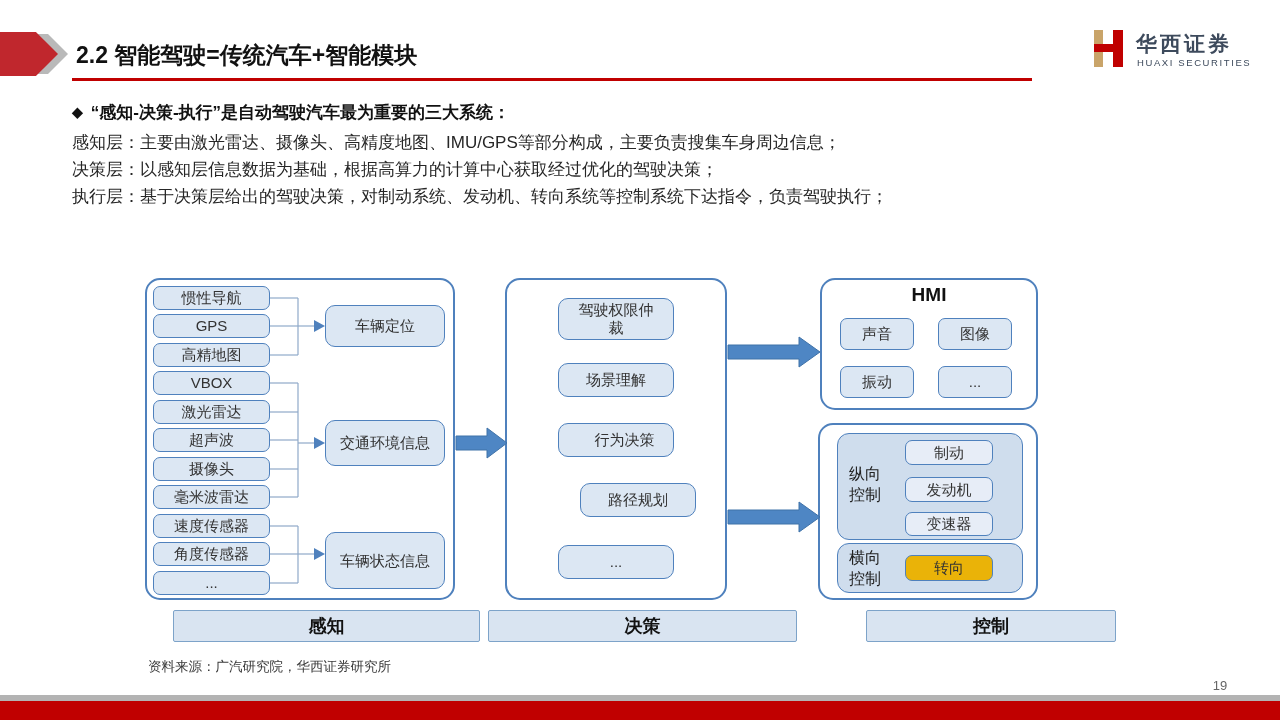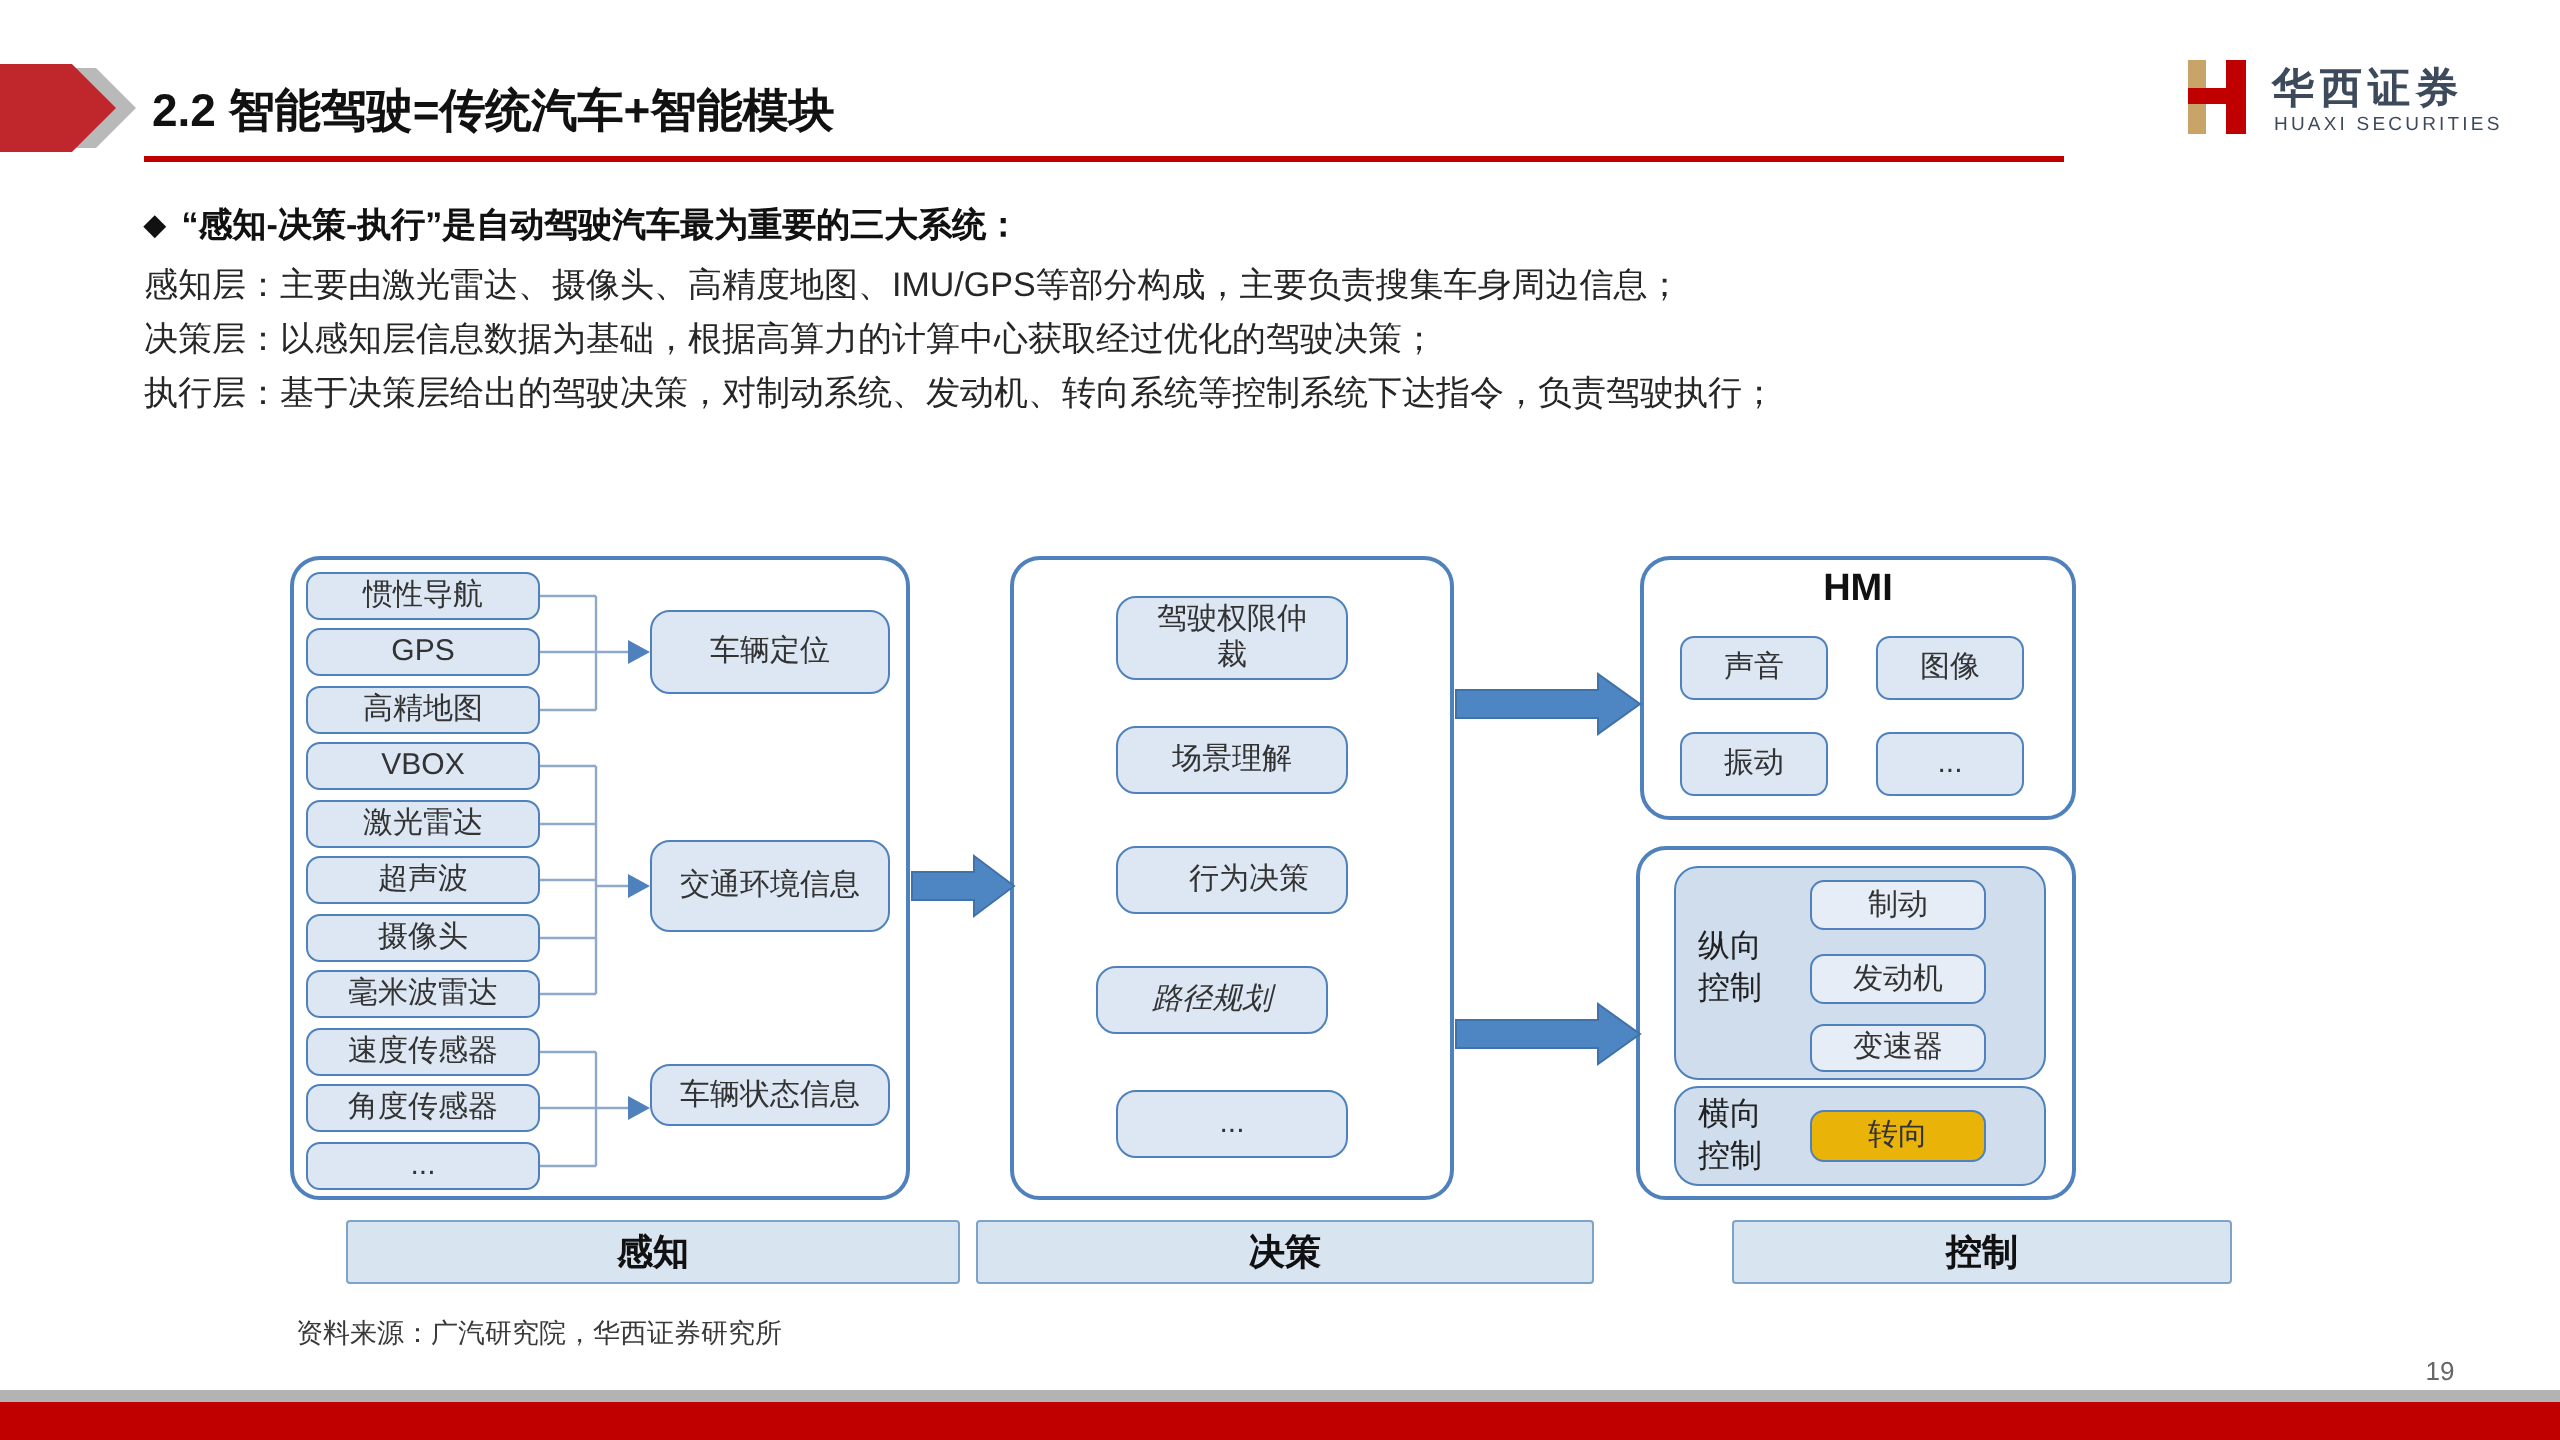--- a/index.html
+++ b/index.html
@@ -129,26 +129,26 @@
     <div class="sbox" style="left:13px;top:140px;width:117px;height:24px;">激光雷达</div>
     <div class="sbox" style="left:13px;top:168px;width:117px;height:24px;">超声波</div>
     <div class="sbox" style="left:13px;top:197px;width:117px;height:24px;">摄像头</div>
     <div class="sbox" style="left:13px;top:225px;width:117px;height:24px;">毫米波雷达</div>
     <div class="sbox" style="left:13px;top:254px;width:117px;height:24px;">速度传感器</div>
     <div class="sbox" style="left:13px;top:282px;width:117px;height:24px;">角度传感器</div>
     <div class="sbox" style="left:13px;top:311px;width:117px;height:24px;">...</div>
 
     <div class="sbox mbox" style="left:185px;top:45px;width:120px;height:42px;">车辆定位</div>
     <div class="sbox mbox" style="left:185px;top:160px;width:120px;height:46px;padding:0 14px;">交通环境信息</div>
-    <div class="sbox mbox" style="left:185px;top:272px;width:120px;height:31px;padding:0 14px;">车辆状态信息</div>
+    <div class="sbox mbox" style="left:185px;top:272px;width:120px;height:57px;padding:0 14px;">车辆状态信息</div>
 
     <div class="sbox mbox" style="left:418px;top:38px;width:116px;height:42px;padding:0 14px;">驾驶权限仲裁</div>
     <div class="sbox mbox" style="left:418px;top:103px;width:116px;height:34px;">场景理解</div>
     <div class="sbox mbox" style="left:418px;top:163px;width:116px;height:34px;padding-left:17px;">行为决策</div>
-    <div class="sbox mbox" style="left:408px;top:223px;width:116px;height:34px;font-style:italic;">路径规划</div>
+    <div class="sbox mbox" style="left:440px;top:223px;width:116px;height:34px;">路径规划</div>
     <div class="sbox mbox" style="left:418px;top:285px;width:116px;height:34px;">...</div>
 
     <div class="hmi-title">HMI</div>
     <div class="sbox" style="left:700px;top:58px;width:74px;height:32px;">声音</div>
     <div class="sbox" style="left:798px;top:58px;width:74px;height:32px;">图像</div>
     <div class="sbox" style="left:700px;top:106px;width:74px;height:32px;">振动</div>
     <div class="sbox" style="left:798px;top:106px;width:74px;height:32px;">...</div>
 
     <div class="gbox" style="left:697px;top:173px;width:186px;height:107px;"></div>
     <div class="glabel" style="left:707px;top:203px;">纵向控制</div>

